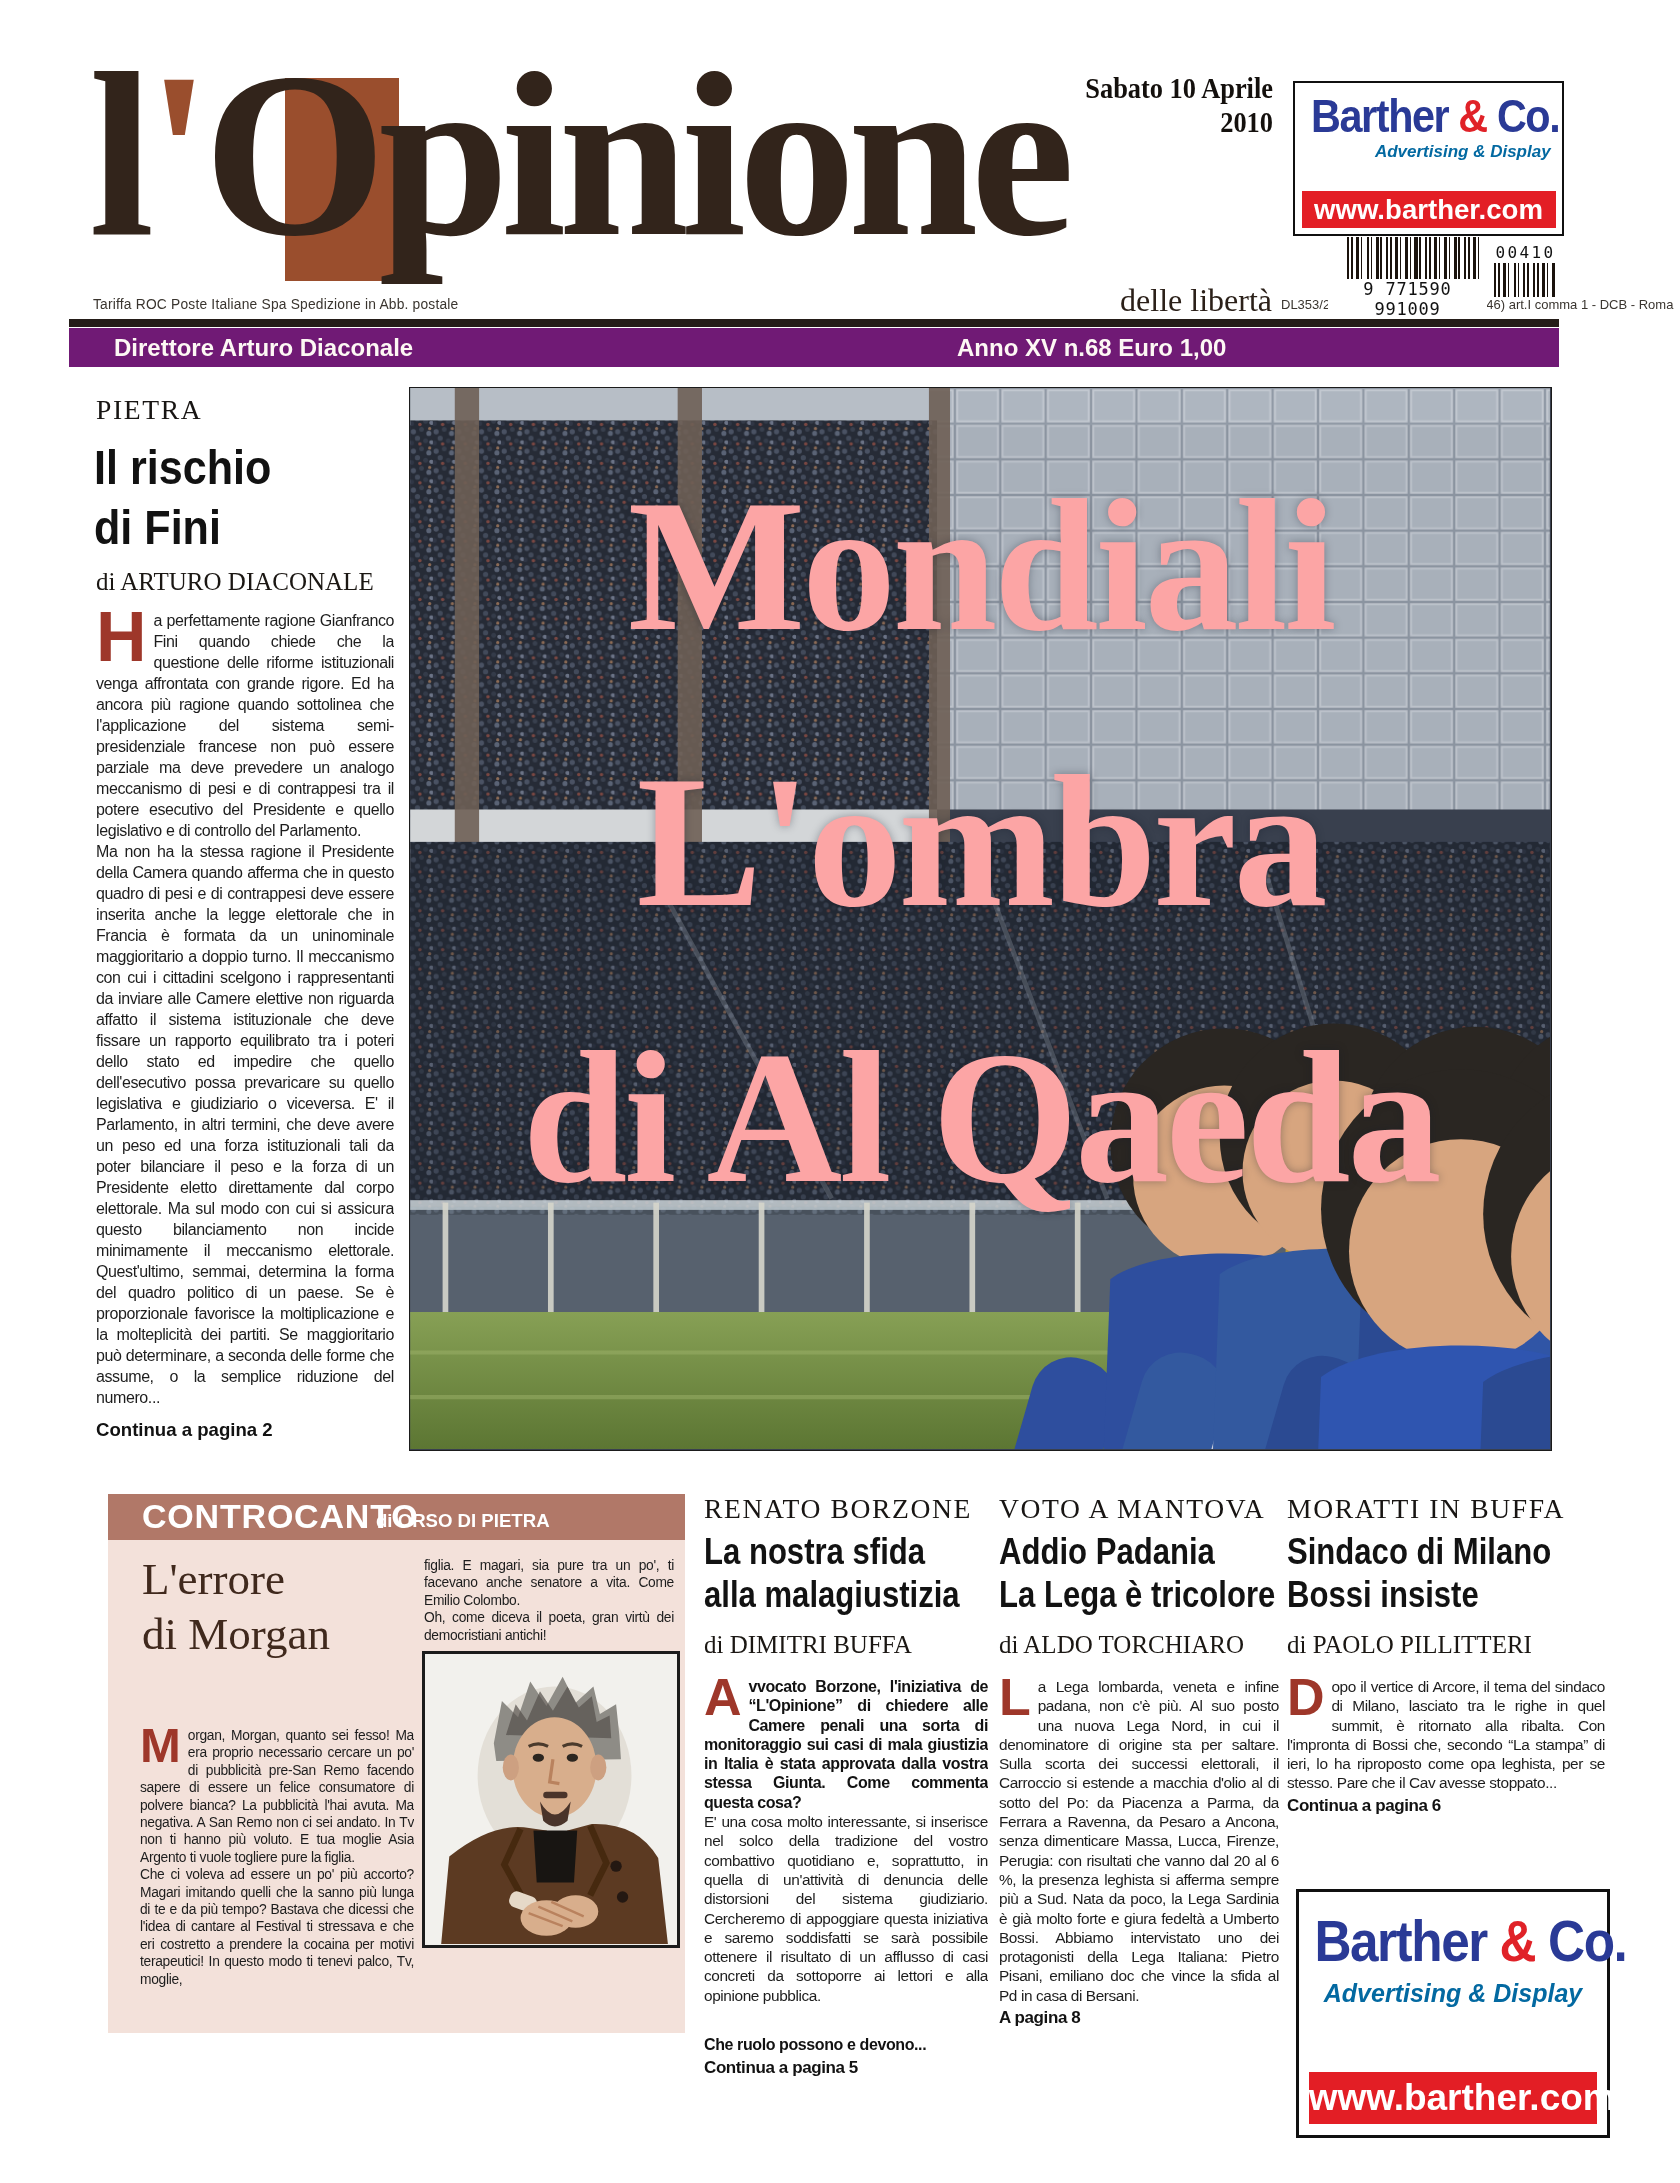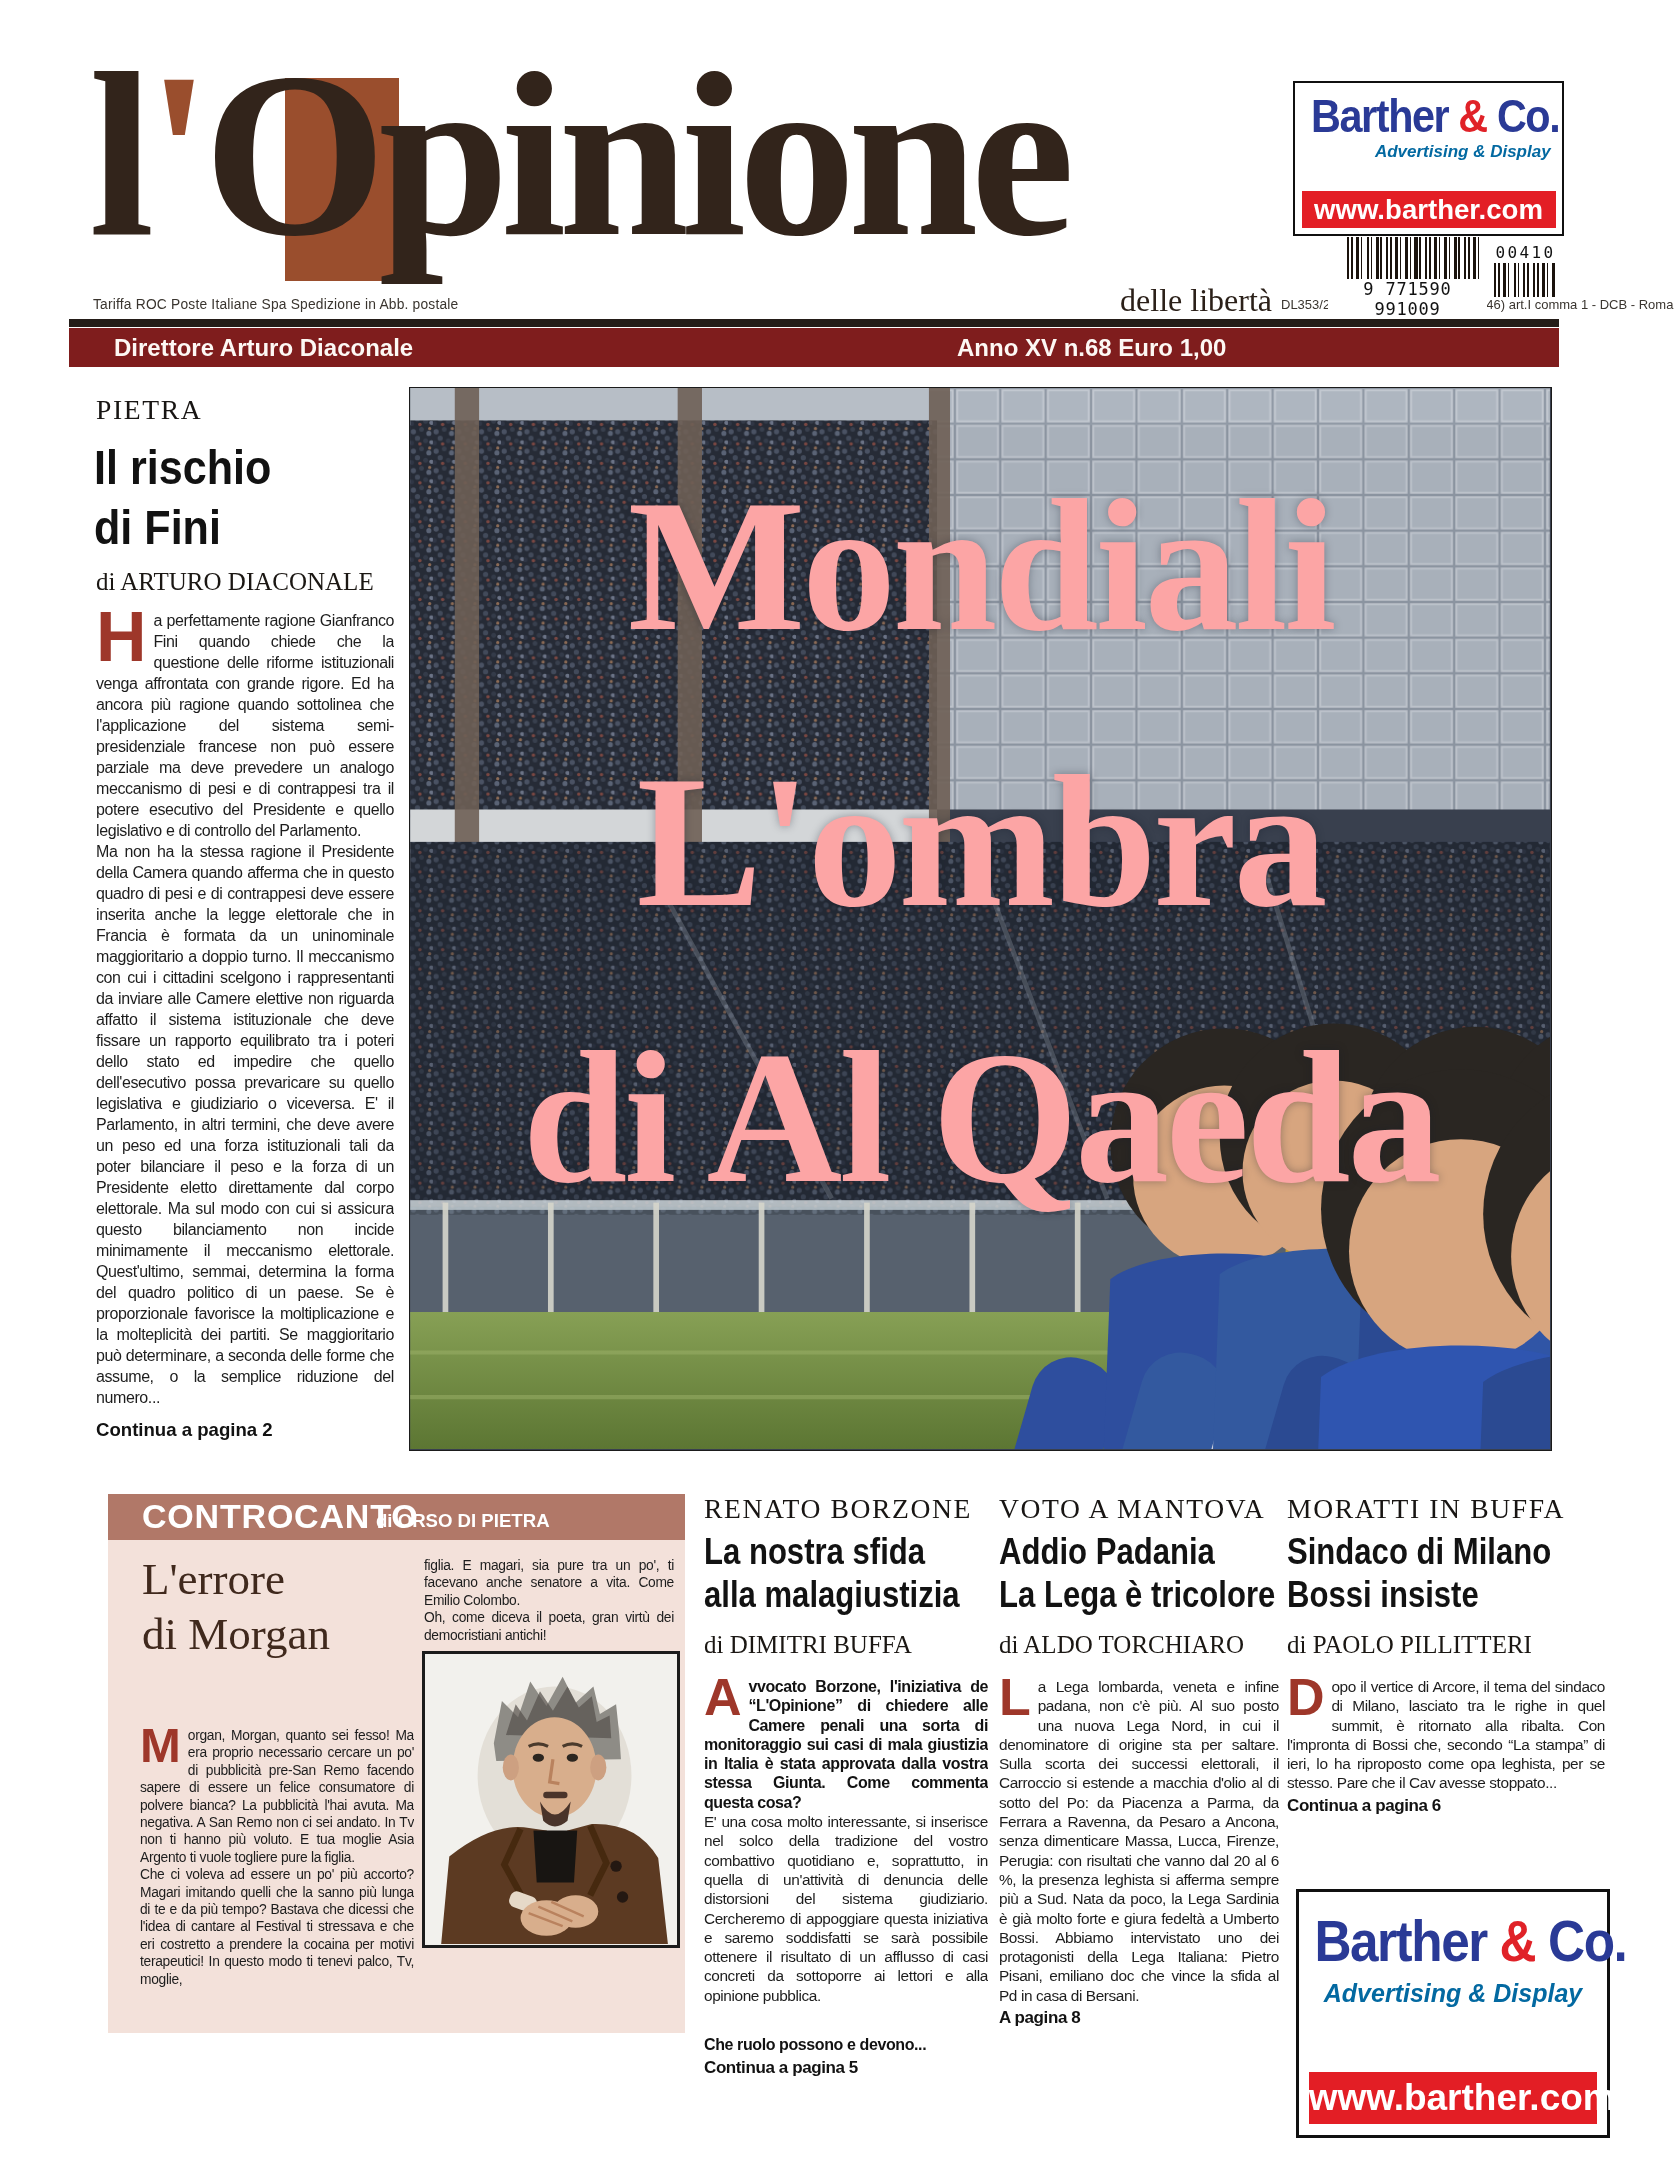--- a/index.html
+++ b/index.html
@@ -41,21 +41,21 @@
         #1a120c 9px 12px,#fff 12px 13.8px,#1a120c 13.8px 15.4px,#fff 15.4px 19.5px);}
   #barcode-bars{left:1347px;top:237px;width:136px;height:44px;}
   #barcode-digits{left:1328px;top:279px;width:159px;font-family:"DejaVu Sans Mono",monospace;
                   font-size:17px;letter-spacing:0.8px;text-align:center;color:#111;background:#fff;}
   #barcode-code{left:1494px;top:243px;width:63px;text-align:center;font-family:"DejaVu Sans Mono",monospace;
                 font-size:16px;letter-spacing:2.4px;color:#111;}
   #barcode-small{left:1494px;top:263px;width:62px;height:34px;}
 
   
   #top-strip{left:69px;top:319px;width:1490px;height:8px;background:#241D18;}
-  #director-bar{left:69px;top:328px;width:1490px;height:39px;background:#7f1d1d;}
+  #director-bar{left:69px;top:328px;width:1490px;height:39px;background:#701a75;}
   #director-bar .dir{position:absolute;left:45px;top:0;line-height:39px;color:#fdf8f4;
                      font-weight:700;font-size:24px;}
   #director-bar .issue{position:absolute;left:888px;top:0;line-height:39px;color:#fdf8f4;
                        font-weight:700;font-size:24px;}
 
   
   .kicker{font-family:"Liberation Serif",serif;font-size:27.6px;letter-spacing:1.6px;color:#181513;}
   .headline{font-weight:700;color:#121212;}
   .headline>span{display:inline-block;transform-origin:left;}
   .byline{font-family:"Liberation Serif",serif;font-size:25px;color:#1b1713;}
@@ -118,20 +118,21 @@
 </head>
 <body>
 
 <div id="page">
 
   <div class="abs" id="postal-info">Tariffa ROC Poste Italiane Spa Spedizione in Abb. postale</div>
   <div class="abs" id="masthead-square"></div>
   <div class="abs" id="masthead-logo"><span>l</span><span class="apos">'</span><span>O</span><span>pinione</span></div>
   <div class="abs" id="tagline">delle libertà</div>
   <div class="abs" id="legal-info">DL353/2003 (conv. in L 27/02/04 n. 46) art.I comma 1 - DCB - Roma</div>
+  <div class="abs" id="issue-date"><span>Sabato 10 Aprile 2010</span></div>
 
   <div class="abs barther" id="ad-top">
     <div class="b-name"><span>Barther </span><span class="b-amp">&amp;</span><span> Co.</span></div>
     <div class="b-tag">Advertising &amp; Display</div>
     <div class="b-urlbar">www.barther.com</div>
   </div>
 
   <div class="abs bars" id="barcode-bars"></div>
   <div class="abs" id="barcode-digits">9 771590 991009</div>
   <div class="abs" id="barcode-code">00410</div>

